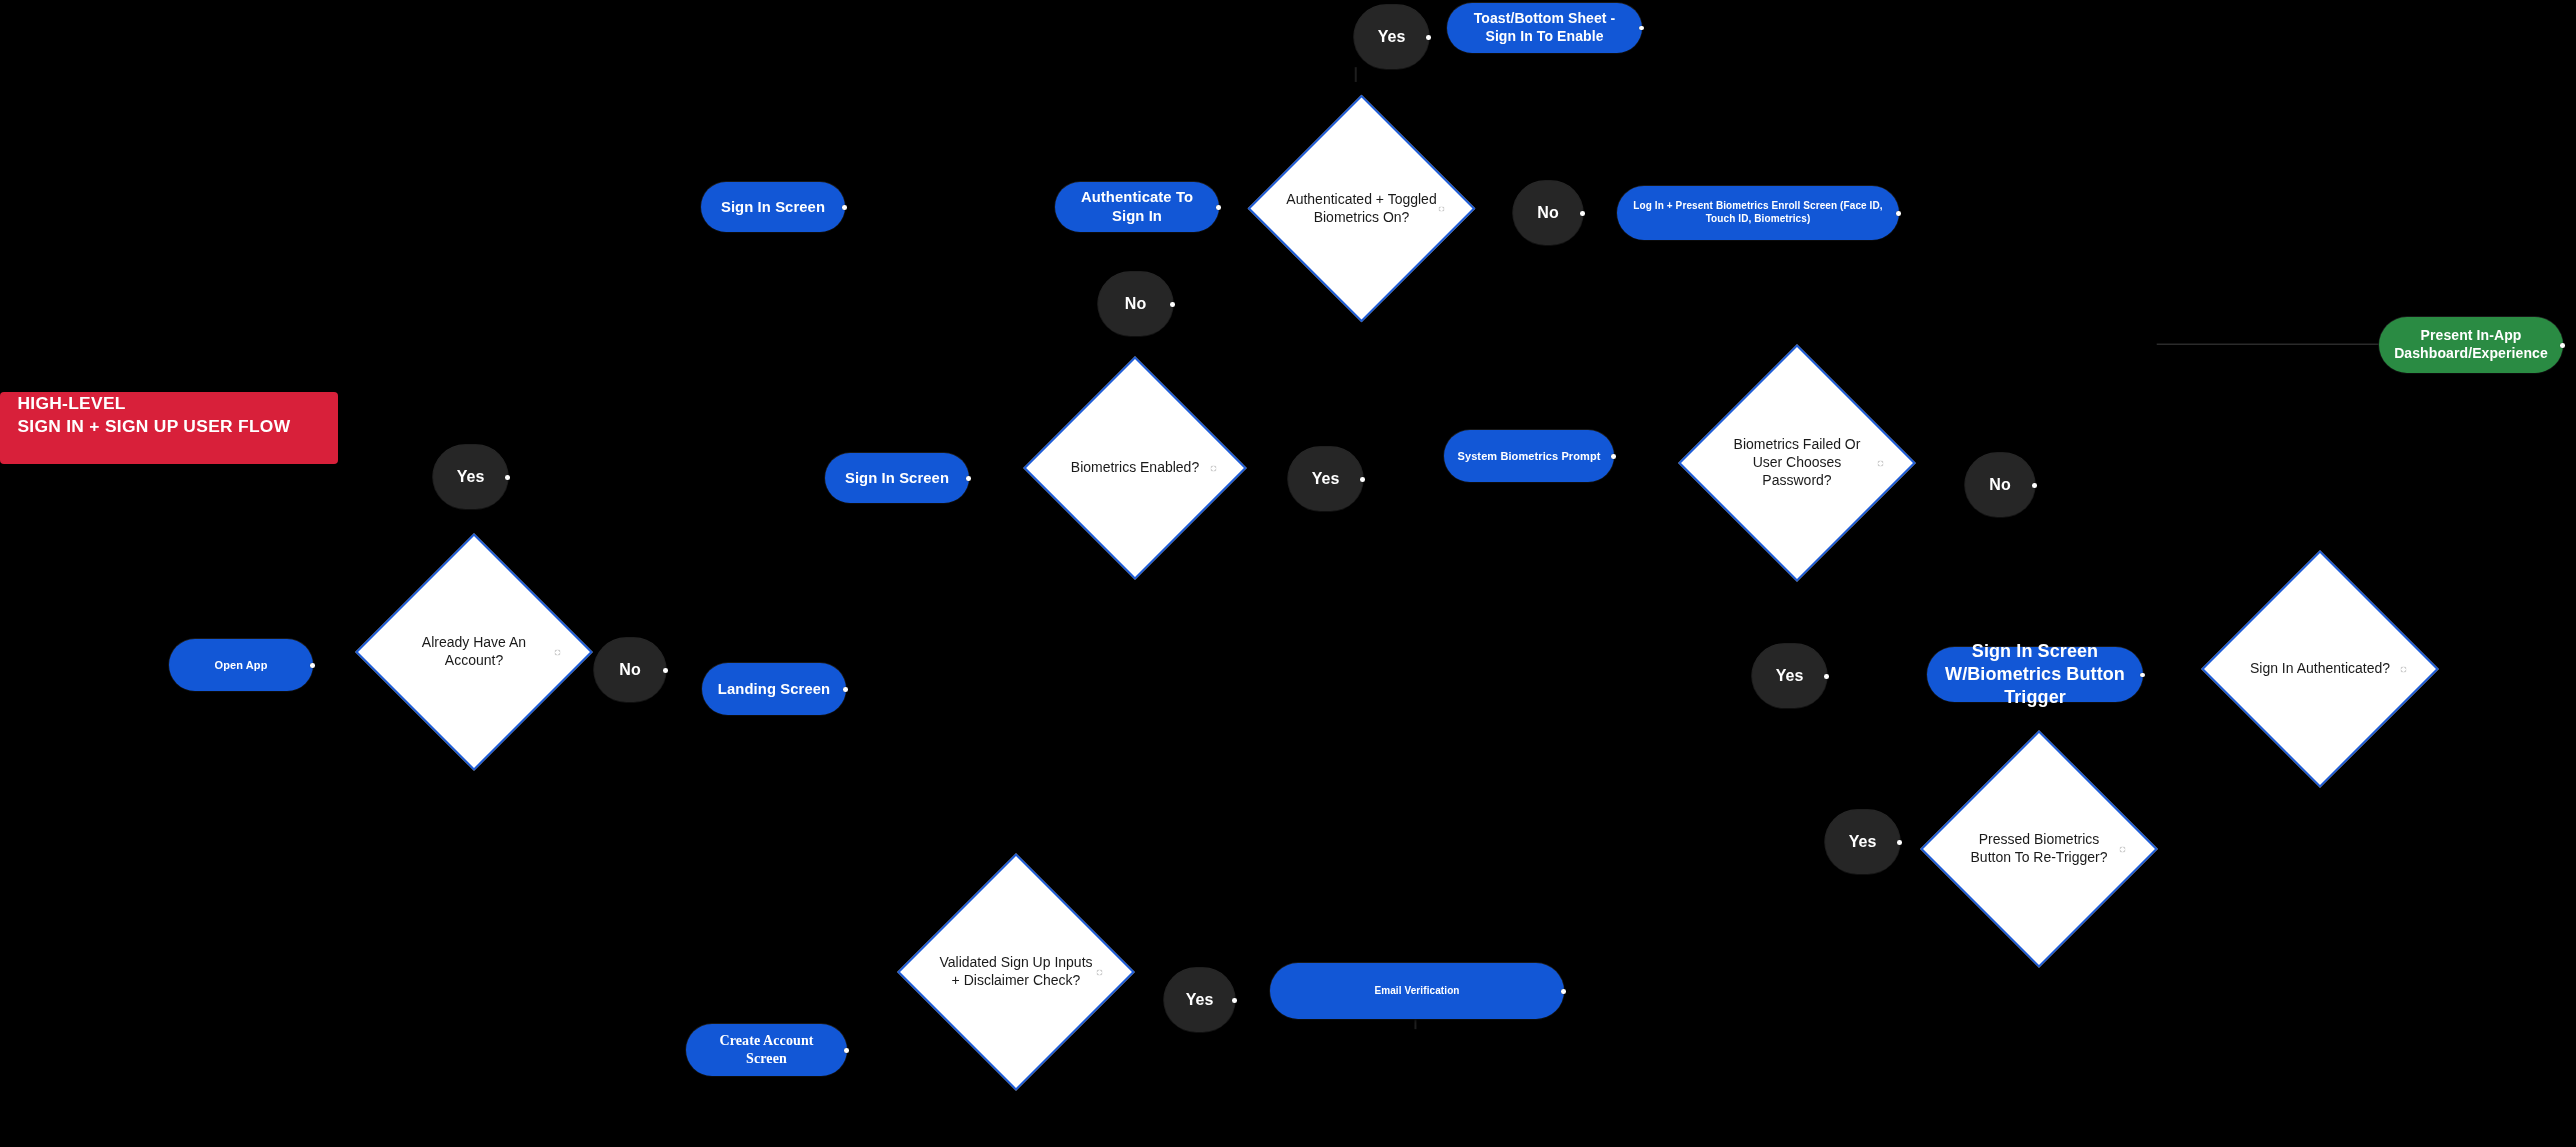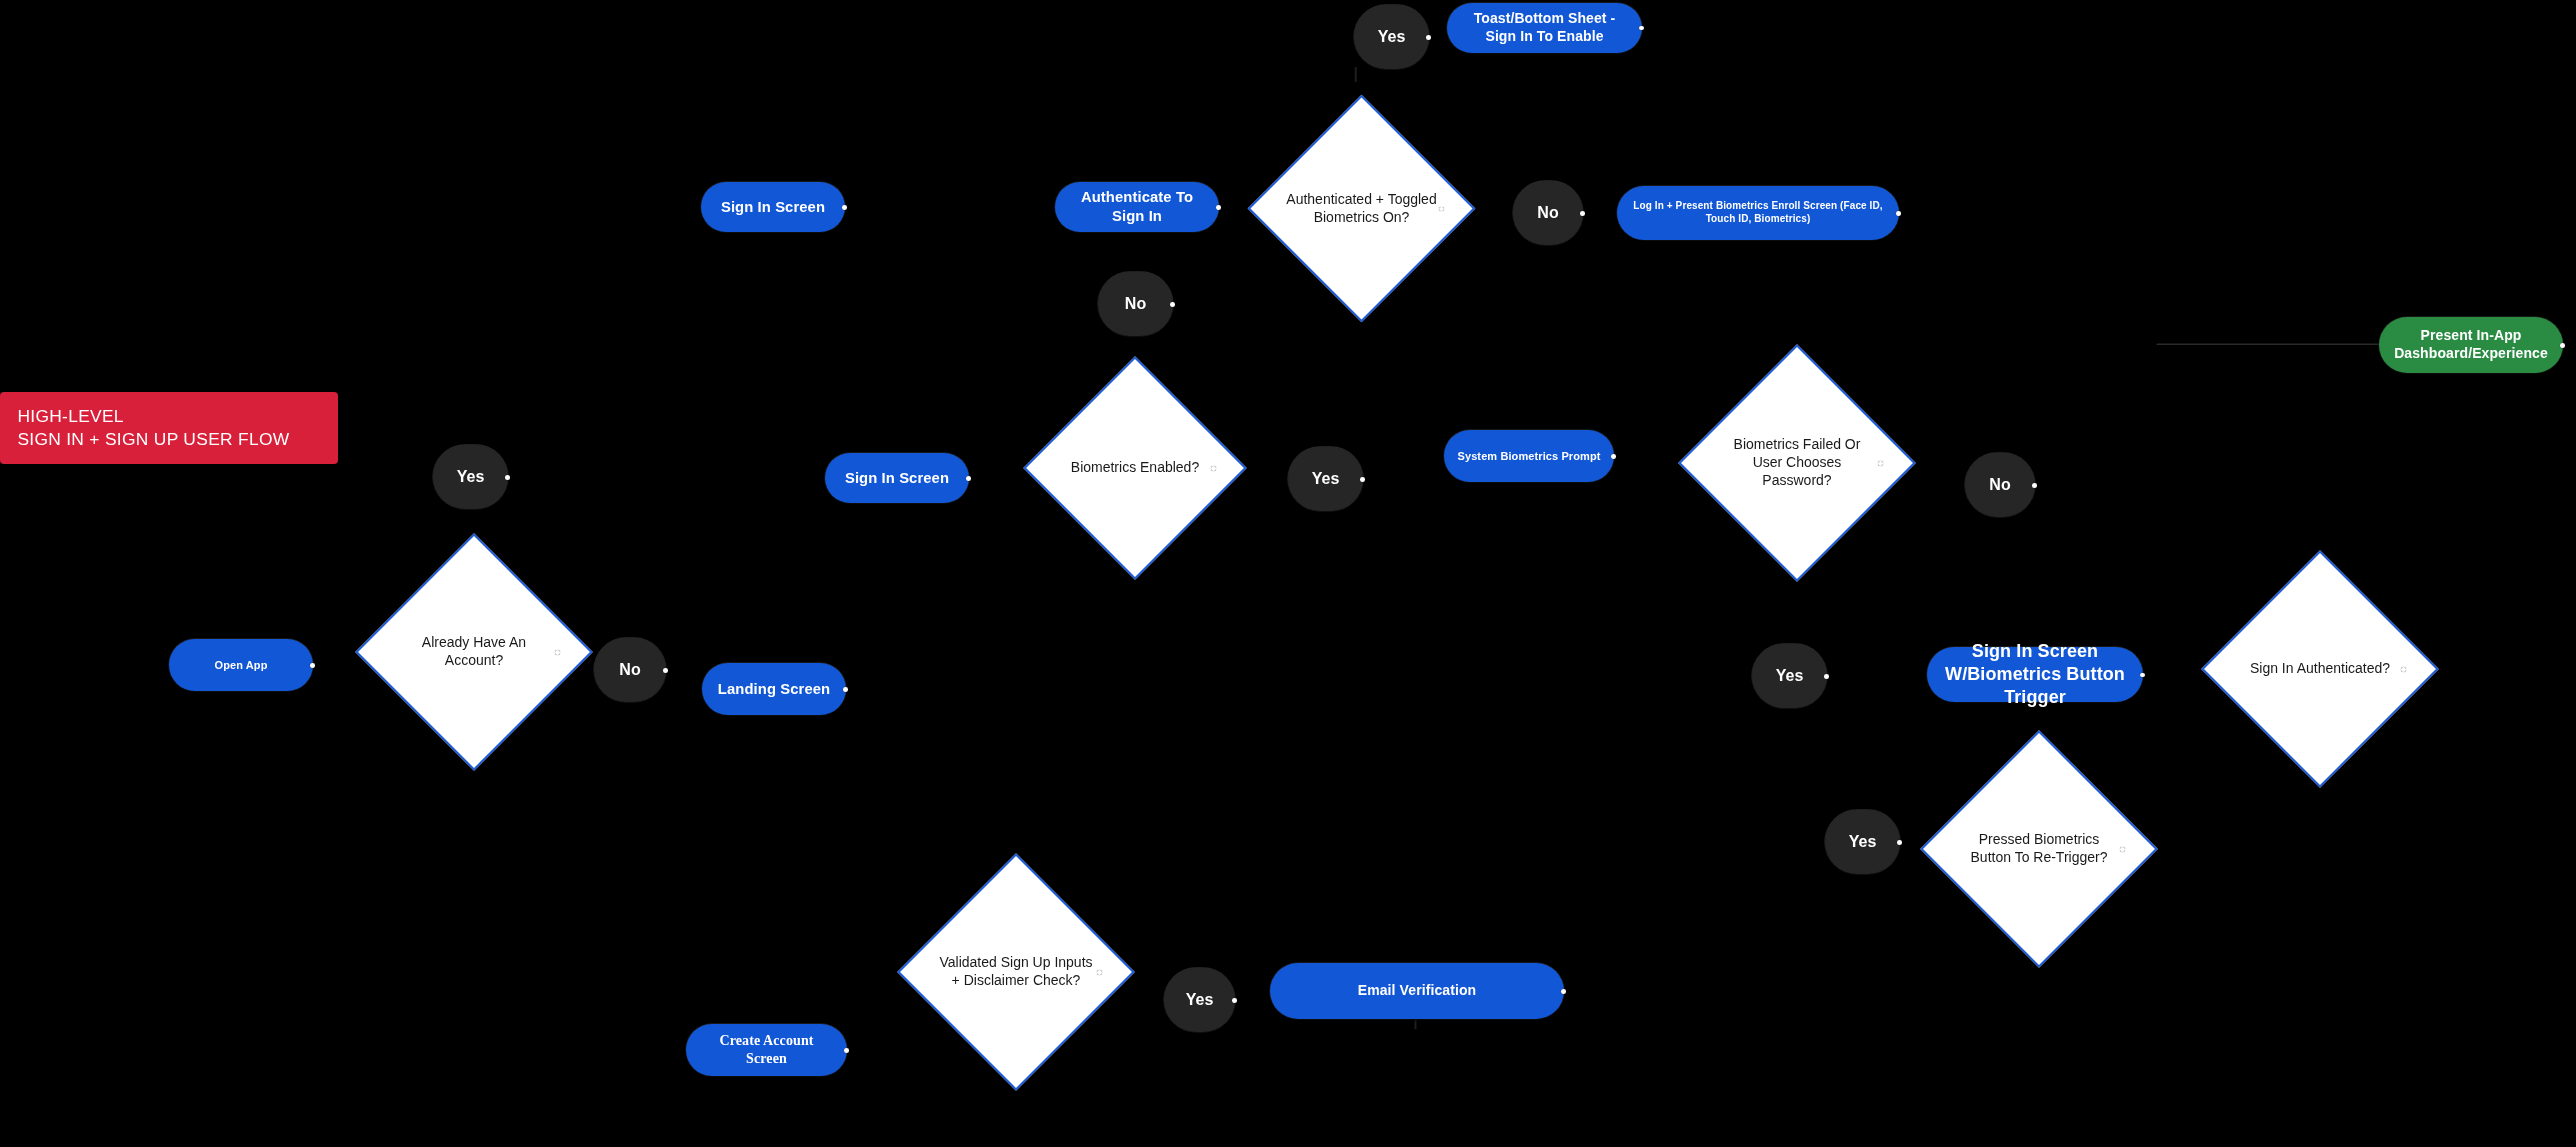--- a/index.html
+++ b/index.html
@@ -64,22 +64,22 @@
     padding:0 4px;
     width:100%;
   }
 
   
   .banner{
     position:absolute;
     background:#D8203A;
     border-radius:4px;
     color:#fff;
-    font-weight:400;
-    display:flex;flex-direction:column;justify-content:center;
+    font-weight:700;
+    display:flex;flex-direction:column;
     padding:0 17.4px;
     box-sizing:border-box;
     letter-spacing:0.3px;
     line-height:1.35;
     box-shadow:0 2.7px 6.7px rgba(0,0,0,.8);
   }
 
   
   .anchor{
     position:absolute;
@@ -218,20 +218,20 @@
       </div>
       <div class="node diamond" style="left: 932px; top: 888px; width: 168px; height: 168px; font-size: 14px;">
         <div class="dshape"></div>
         <div class="dlabel">Validated Sign Up Inputs + Disclaimer Check?</div>
         <span class="anchor" style="right: -2px; top: calc(50% - 2px);"></span>
       </div>
       <div class="node chip" style="left: 1164px; top: 968px; width: 71px; height: 64px; font-size: 16px;">
         <span>Yes</span>
         <span class="anchor" style="right: -2px; top: calc(50% - 2px);"></span>
       </div>
-      <div class="node pill" style="left: 1270px; top: 963px; width: 294px; height: 56px; font-size: 14px;">
+      <div class="node pill" style="left: 1270px; top: 963px; width: 294px; height: 56px; font-size: 10px;">
         <span>Email Verification</span>
         <span class="anchor" style="right: -2px; top: calc(50% - 2px);"></span>
       </div>
     </div>
 
 </div>
 
 
 </body></html>

